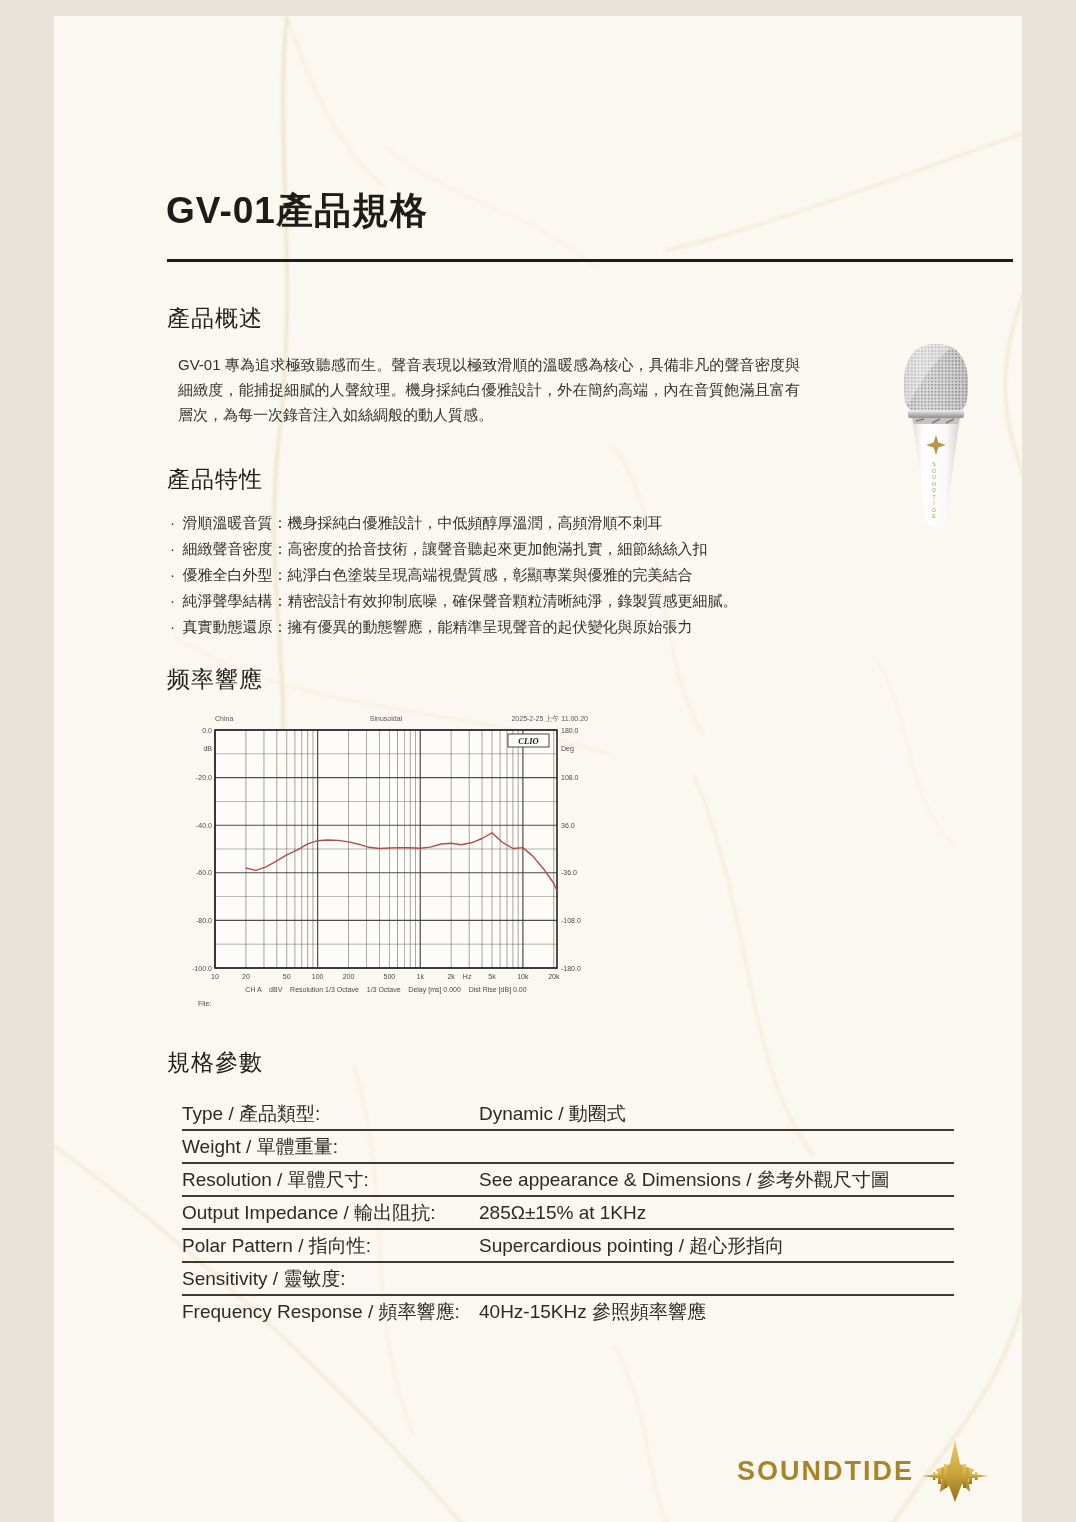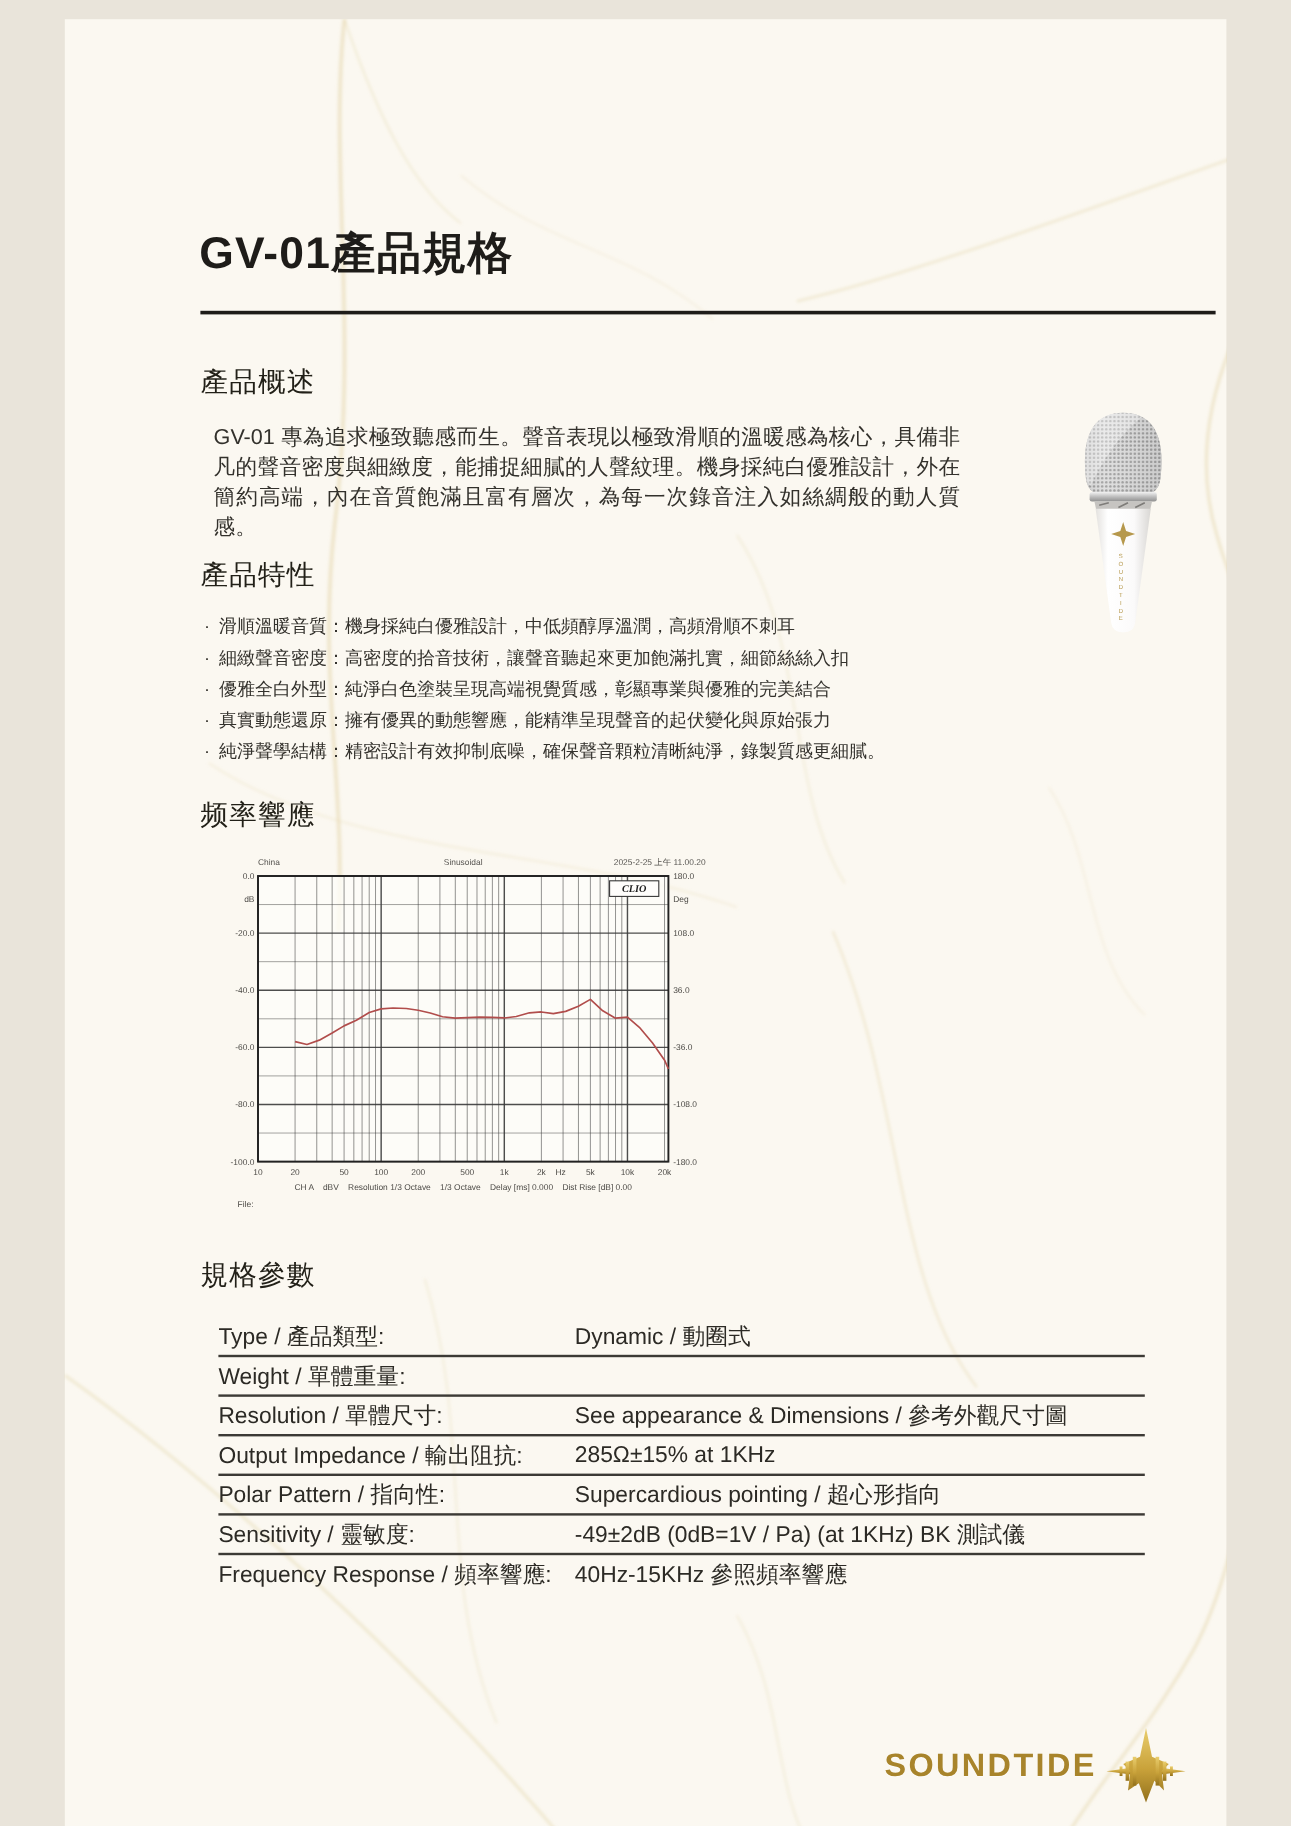--- a/index.html
+++ b/index.html
@@ -17,21 +17,21 @@
   .sec-h{
     position:absolute;left:113px;margin:0;
     font-size:23px;font-weight:500;color:#222018;letter-spacing:1px;
   }
   #h-overview{top:287px}
   #h-features{top:448px}
   #h-frequency{top:648px}
   #h-specs{top:1031px}
   .overview-text{
     position:absolute;left:124px;top:336px;width:622px;margin:0;
-    font-size:18px;line-height:25px;text-align:justify;color:#33312c;
+    font-size:15px;line-height:25px;text-align:justify;color:#33312c;
   }
   .features-list{
     position:absolute;left:116px;top:494px;margin:0;padding:0;list-style:none;
     font-size:15px;line-height:26px;color:#33312c;width:640px;
   }
   .features-list li::before{content:"\00B7\2002";}
   .mic-figure{position:absolute;left:822px;top:323px;width:120px;height:192px;}
   
   .chart-wrap{position:absolute;left:126px;top:694px;width:410px;height:306px;}
   
@@ -118,22 +118,22 @@
     <path d="M37,85 L83,85 L70,180 Q69,188 60,188 Q51,188 50,180 Z" fill="url(#bodyShade)"></path>
     <path d="M60,96 L62.4,103.6 L70,106 L62.4,108.4 L60,116 L57.6,108.4 L50,106 L57.6,103.6 Z" fill="#b6984c"></path>
     <text x="58" y="122" font-size="5" fill="#b6984c" letter-spacing="0.5" style="writing-mode:vertical-rl;text-orientation:upright;font-family:'Liberation Sans',sans-serif;">SOUNDTIDE</text>
   </svg>
 
   <h2 class="sec-h" id="h-features">產品特性</h2>
   <ul class="features-list">
     <li>滑順溫暖音質：機身採純白優雅設計，中低頻醇厚溫潤，高頻滑順不刺耳</li>
     <li>細緻聲音密度：高密度的拾音技術，讓聲音聽起來更加飽滿扎實，細節絲絲入扣</li>
     <li>優雅全白外型：純淨白色塗裝呈現高端視覺質感，彰顯專業與優雅的完美結合</li>
+    <li>純淨聲學結構：精密設計有效抑制底噪，確保聲音顆粒清晰純淨，錄製質感更細膩。</li>
     <li>真實動態還原：擁有優異的動態響應，能精準呈現聲音的起伏變化與原始張力</li>
-    <li>純淨聲學結構：精密設計有效抑制底噪，確保聲音顆粒清晰純淨，錄製質感更細膩。</li>
   </ul>
 
   <h2 class="sec-h" id="h-frequency">频率響應</h2>
   <div class="chart-wrap" id="chart"><svg width="410" height="306" viewBox="0 0 410 306">
         <rect x="35" y="20" width="342" height="238" fill="#fefdfa" opacity="0.75"></rect>
         <line x1="35" y1="20" x2="377" y2="20" stroke="#3a3a3a" stroke-width="1.1" opacity="0.9"></line>
         <line x1="35" y1="43.8" x2="377" y2="43.8" stroke="#3a3a3a" stroke-width="0.6" opacity="0.65"></line>
         <line x1="35" y1="67.6" x2="377" y2="67.6" stroke="#3a3a3a" stroke-width="1.1" opacity="0.9"></line>
         <line x1="35" y1="91.39999999999999" x2="377" y2="91.39999999999999" stroke="#3a3a3a" stroke-width="0.6" opacity="0.65"></line>
         <line x1="35" y1="115.2" x2="377" y2="115.2" stroke="#3a3a3a" stroke-width="1.1" opacity="0.9"></line>
@@ -225,21 +225,20 @@
     <div class="spec-row">
       <div class="spec-label">Output Impedance / 輸出阻抗:</div>
       <div class="spec-value">285Ω±15% at 1KHz</div>
     </div>
     <div class="spec-row">
       <div class="spec-label">Polar Pattern / 指向性:</div>
       <div class="spec-value">Supercardious pointing / 超心形指向</div>
     </div>
     <div class="spec-row">
       <div class="spec-label">Sensitivity / 靈敏度:</div>
-      <div class="spec-value">-49±2dB (0dB=1V / Pa) (at 1KHz) BK 測試儀</div>
     </div>
     <div class="spec-row">
       <div class="spec-label">Frequency Response / 頻率響應:</div>
       <div class="spec-value">40Hz-15KHz 參照頻率響應</div>
     </div>
   </div>
 
   <div class="brand">
     <span class="brand-text">SOUNDTIDE</span>
     <svg class="brand-icon" viewBox="0 0 66 74">

